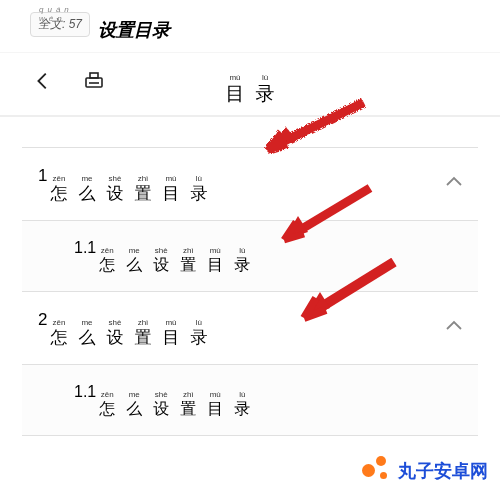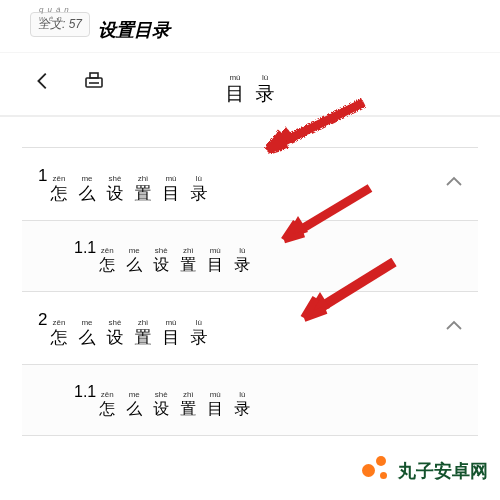--- a/index.html
+++ b/index.html
@@ -81,21 +81,21 @@
 
   .spacer { height: 30px; }
 
   .watermark {
     position: absolute;
     right: 12px;
     bottom: 14px;
     display: flex;
     align-items: center;
     gap: 6px;
-    color: #14532d;
+    color: #1d4ed8;
     font-size: 18px;
     font-weight: 600;
   }
   .watermark .wm-icon {
     width: 30px; height: 30px; position: relative;
   }
   .watermark .wm-icon .dot {
     position: absolute; border-radius: 50%; background: #ff7a1a;
   }
   .watermark .wm-icon .d1 { width: 13px; height: 13px; left: 0; top: 8px; }

